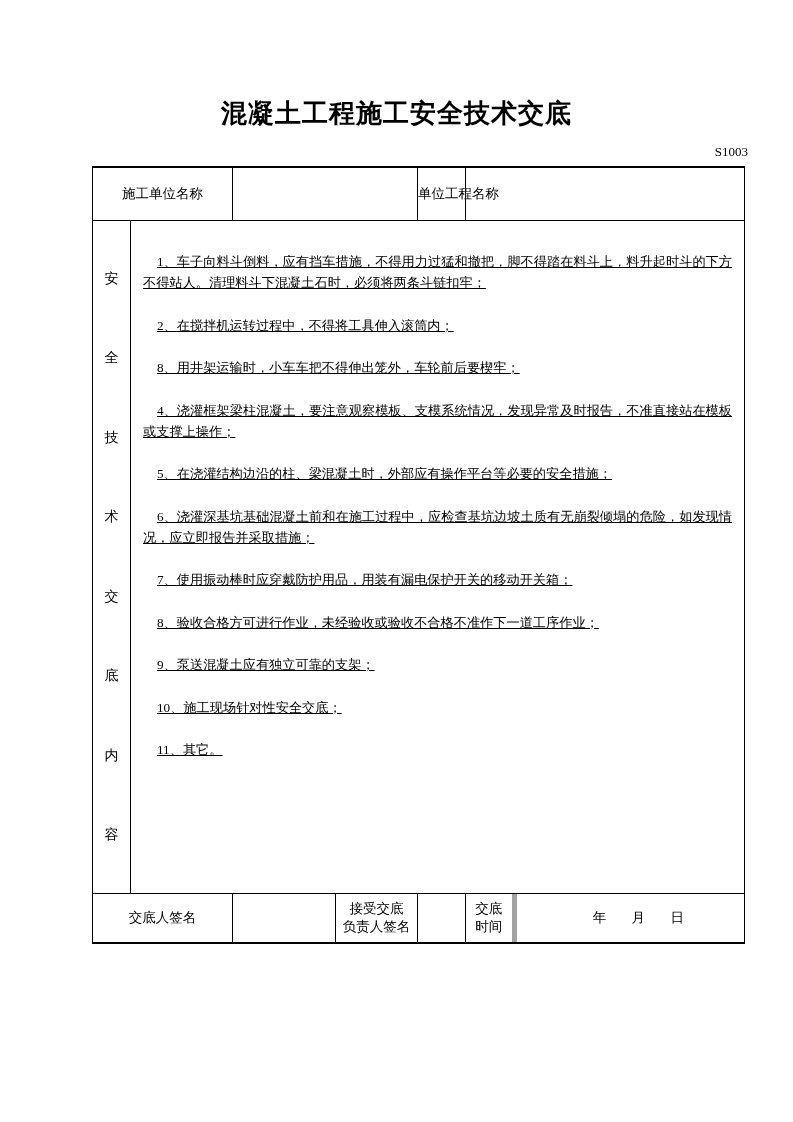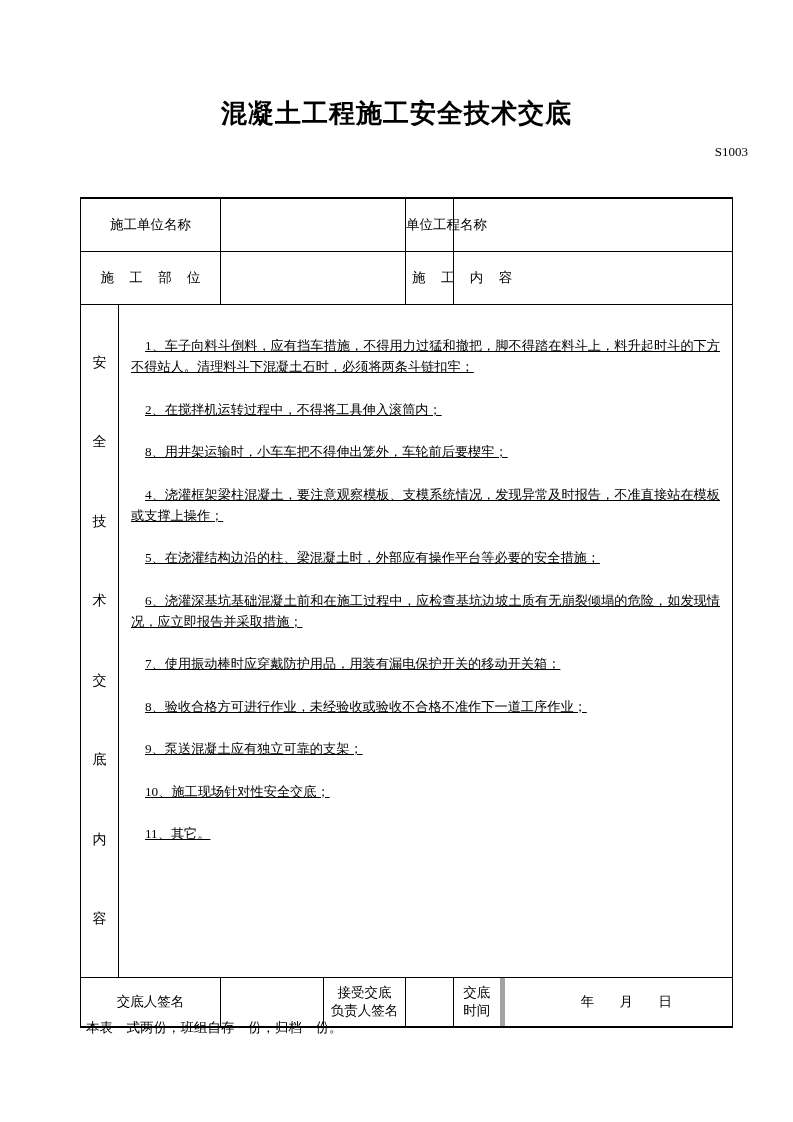--- a/index.html
+++ b/index.html
@@ -41,26 +41,25 @@
     position: absolute;
     right: 45px;
     top: 144px;
     font-size: 13px;
     font-family: "Liberation Serif", serif;
   }
 
   
   .form-table {
     position: absolute;
-    left: 80px;
+    left: 92px;
     top: 166px;
     width: 652px;
     border-collapse: collapse;
     table-layout: fixed;
-    margin-top: 31px;
   }
   .form-table td {
     border: 1px solid #000000;
     font-size: 13.5px;
     vertical-align: middle;
     padding: 0;
   }
   .outer-top td { border-top: 2px solid #000; }
 
   .lbl {
@@ -162,26 +161,20 @@
     </colgroup>
     <tbody>
 
       <tr class="hdr-row outer-top">
         <td class="lbl" colspan="2">施工单位名称</td>
         <td class="blank-cell" colspan="2"></td>
         <td class="lbl" colspan="1" style="width: 130px; white-space: nowrap;">单位工程名称</td>
         <td class="blank-cell"></td>
       </tr>
 
-      <tr class="hdr-row">
-        <td class="lbl lbl-spaced" colspan="2">施 工 部 位</td>
-        <td class="blank-cell" colspan="2"></td>
-        <td class="lbl lbl-spaced" style="white-space: nowrap; width: 130px;">施 工 内 容</td>
-        <td class="blank-cell"></td>
-      </tr>
 
       <tr>
         <td class="side-label">
           <div class="vstack">
             <span class="vchar">安</span>
             <span class="vchar">全</span>
             <span class="vchar">技</span>
             <span class="vchar">术</span>
             <span class="vchar">交</span>
             <span class="vchar">底</span>
@@ -233,15 +226,14 @@
               </td>
             </tr>
           </tbody>
             </table>
         </td>
       </tr>
 
     </tbody>
   </table>
 
-  <div class="bottom-note">本表一式两份，班组自存一份，归档一份。</div>
 
 </div>
 
 </body></html>

